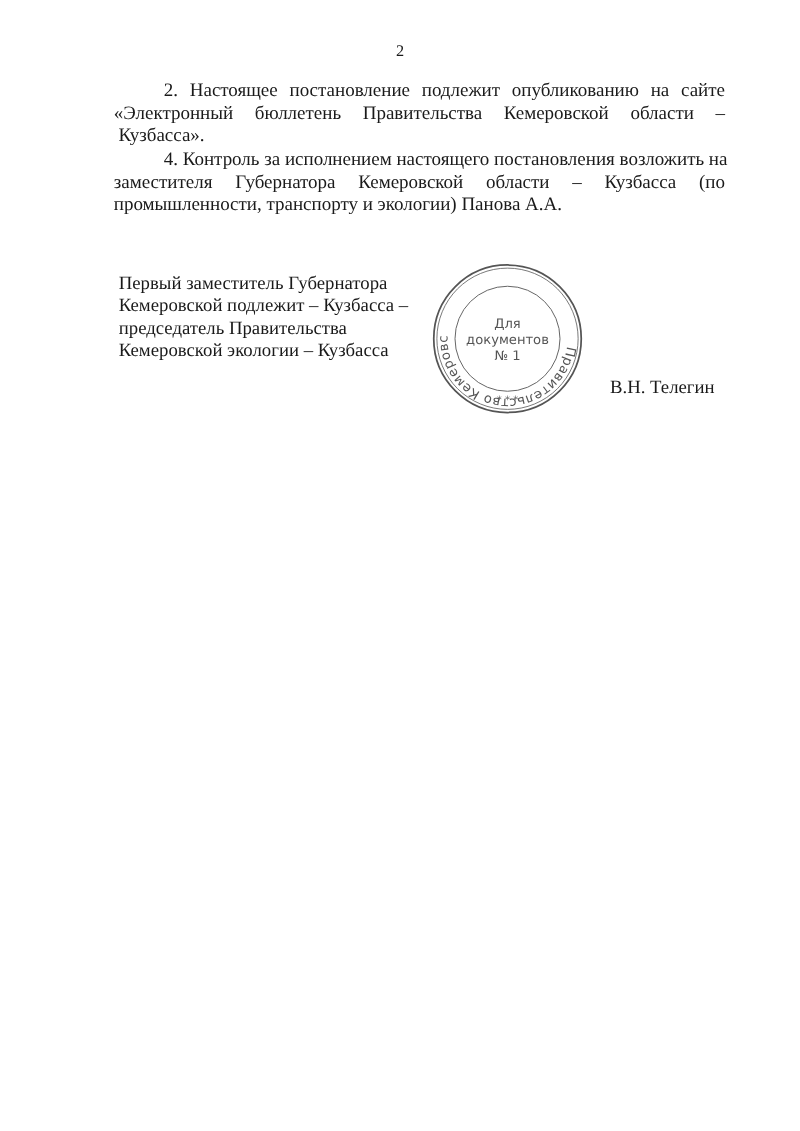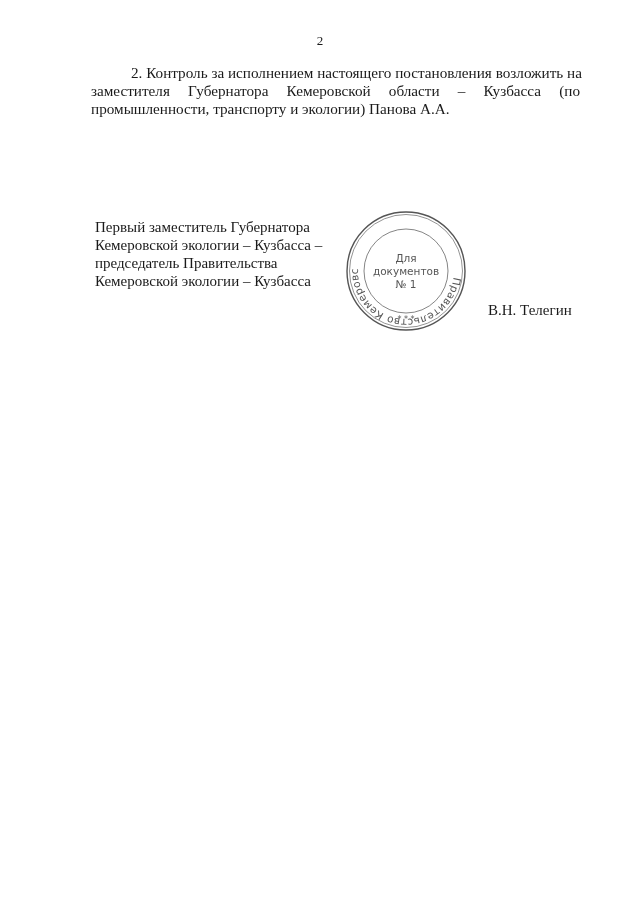--- a/index.html
+++ b/index.html
@@ -18,29 +18,34 @@
     .signer-name { position: absolute; left: 488px; top: 270px; font-size: 15px; margin-top: 32px; }
     .stamp { position: absolute; left: 344px; top: 209px; width: 124px; height: 124px; }
   </style>
 </head>
 <body>
 
 <div class="page-number">2</div>
 
 <div class="body-text">
   <div class="para">
-    <span class="line ind">2. Контроль за исполнением настоящего постановления возложить на</span>
+    <span class="line ind">2. Настоящее постановление подлежит опубликованию на сайте</span>
+    <span class="line">«Электронный бюллетень Правительства Кемеровской области –</span>
+    <span class="line last" style="white-space:pre;"> Кузбасса».</span>
+  </div>
+  <div class="para">
+    <span class="line ind">4. Контроль за исполнением настоящего постановления возложить на</span>
     <span class="line">заместителя Губернатора Кемеровской области – Кузбасса (по</span>
     <span class="line last">промышленности, транспорту и экологии) Панова А.А.</span>
   </div>
 </div>
 
 <div class="signature-block">
   <div>Первый заместитель Губернатора</div>
-  <div>Кемеровской экологии – Кузбасса –</div>
+  <div>Кемеровской подлежит – Кузбасса –</div>
   <div>председатель Правительства</div>
   <div>Кемеровской экологии – Кузбасса</div>
 </div>
 
 <div class="stamp">
   <svg width="124" height="124" viewBox="0 0 124 124">
     <defs>
       <path id="ringPath" d="M 62,62 m -48,0 a 48,48 0 1,1 96,0 a 48,48 0 1,1 -96,0"></path>
     </defs>
     <circle cx="62" cy="62" r="59" fill="none" stroke="#555" stroke-width="1.4"></circle>

